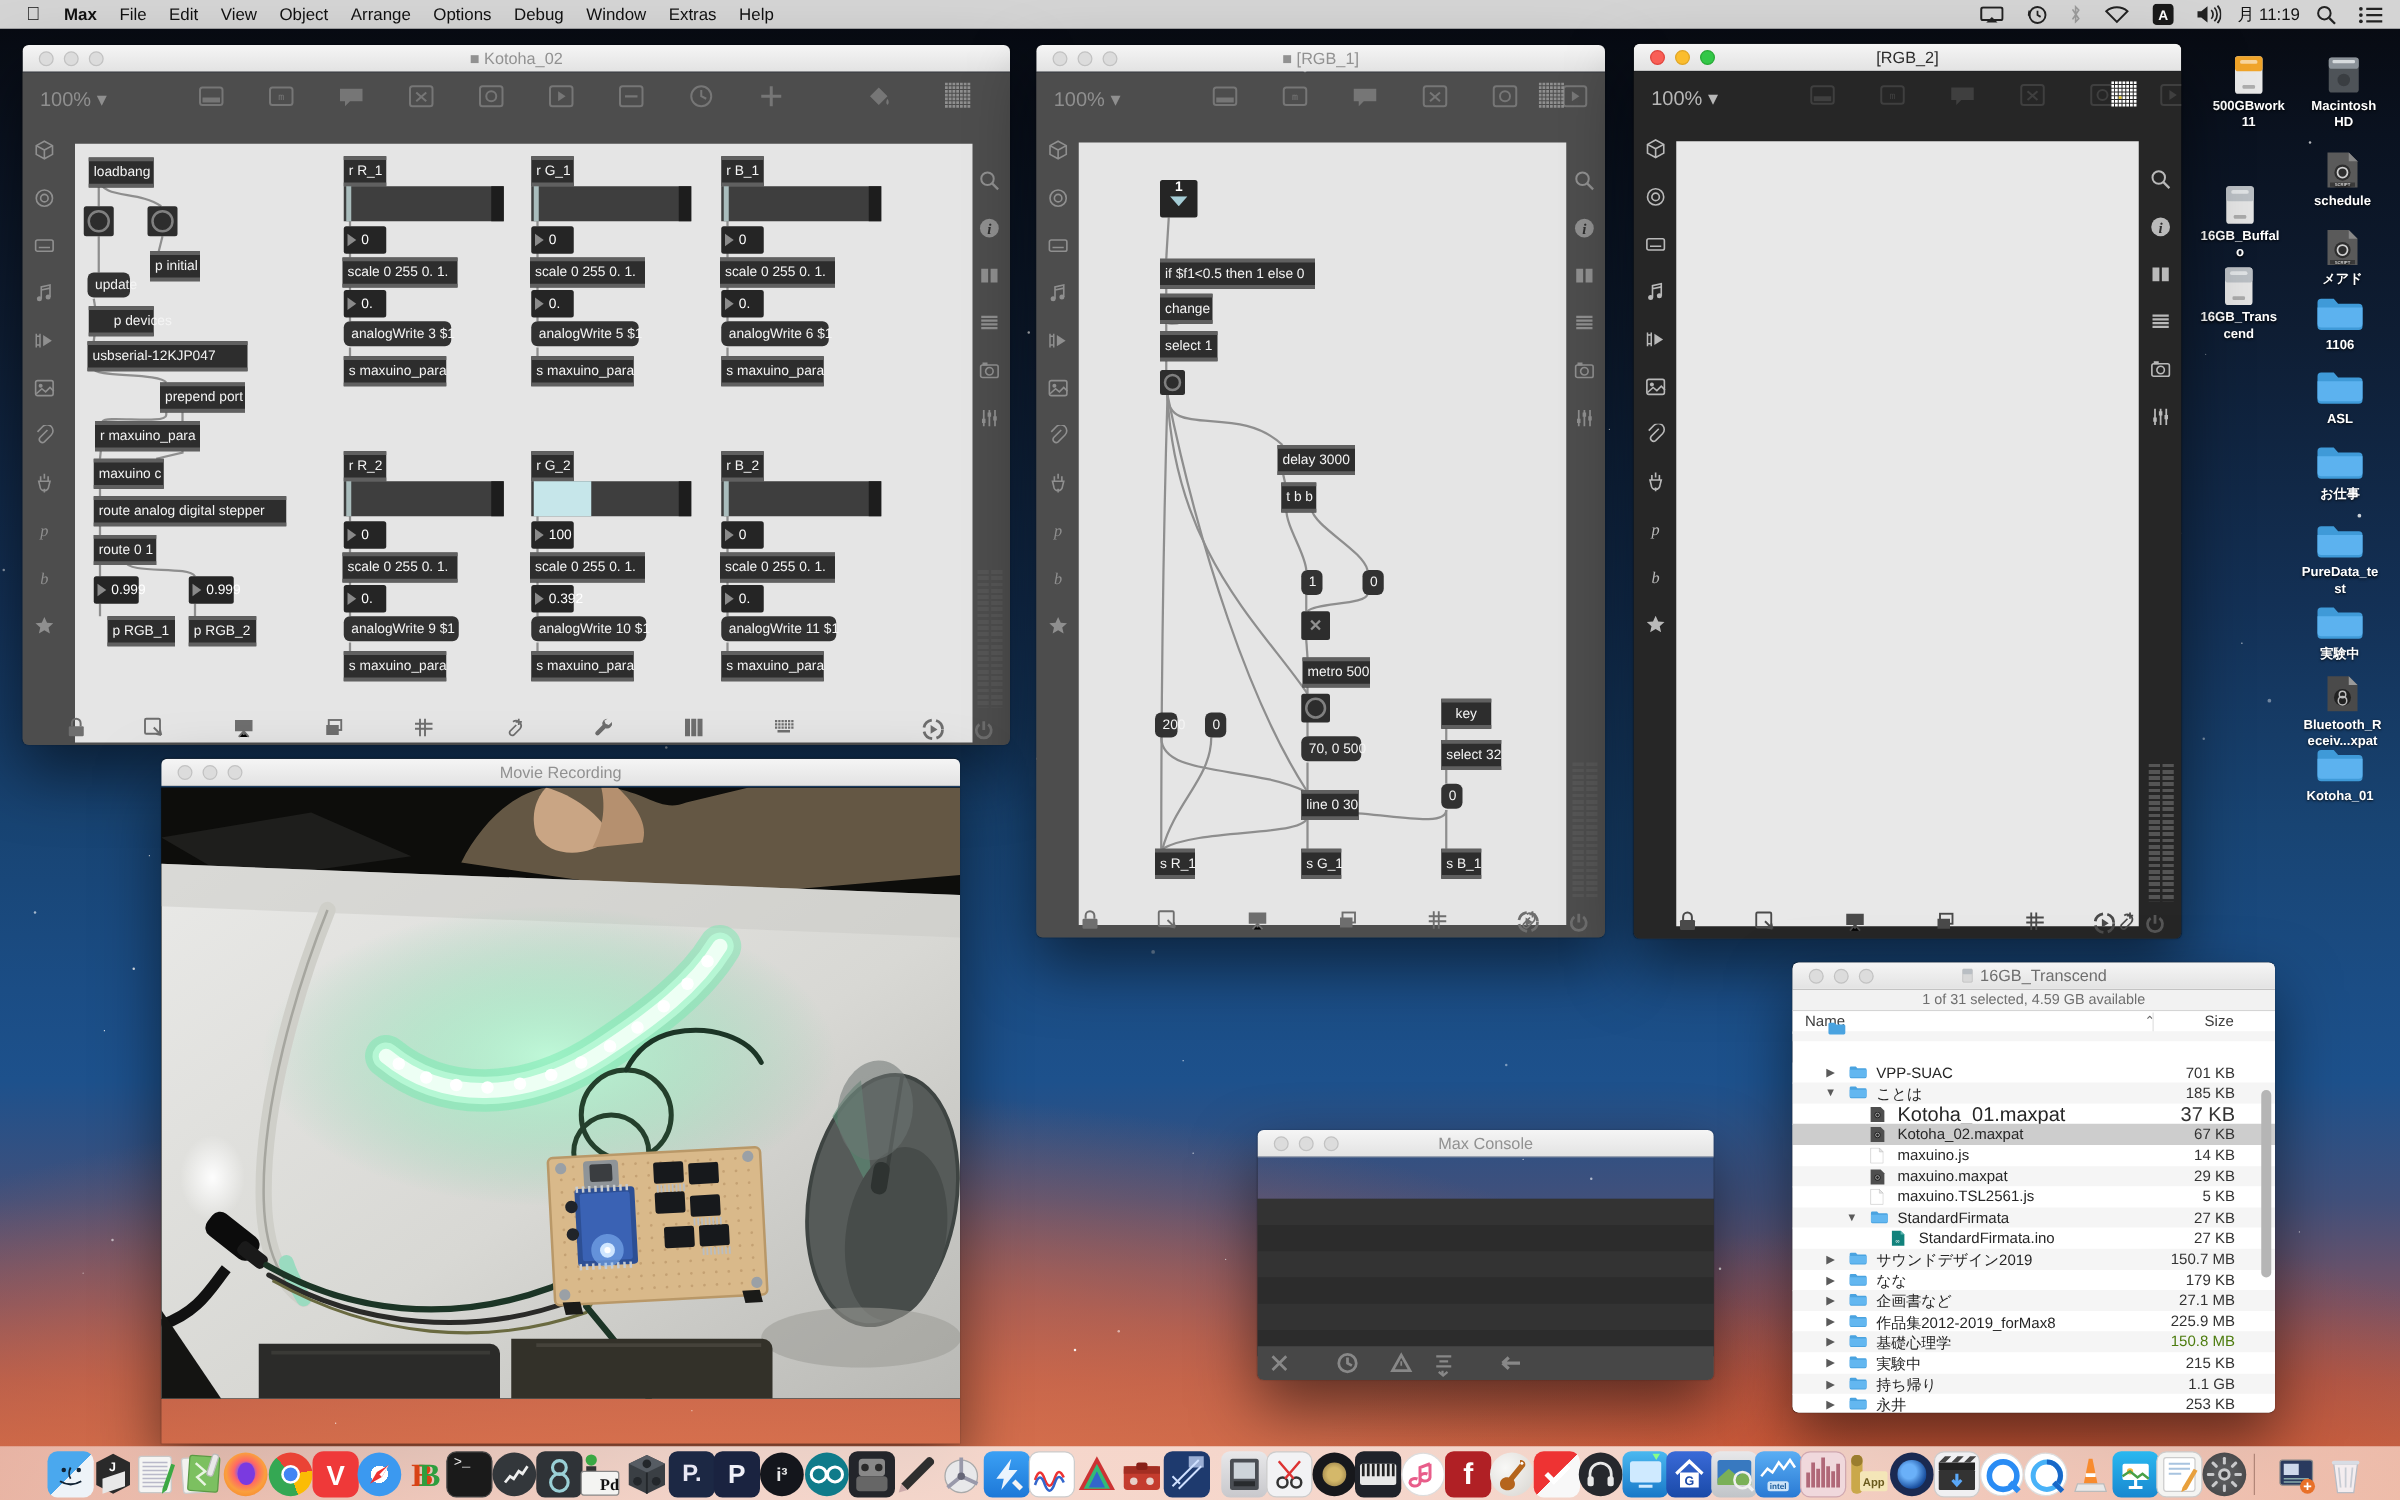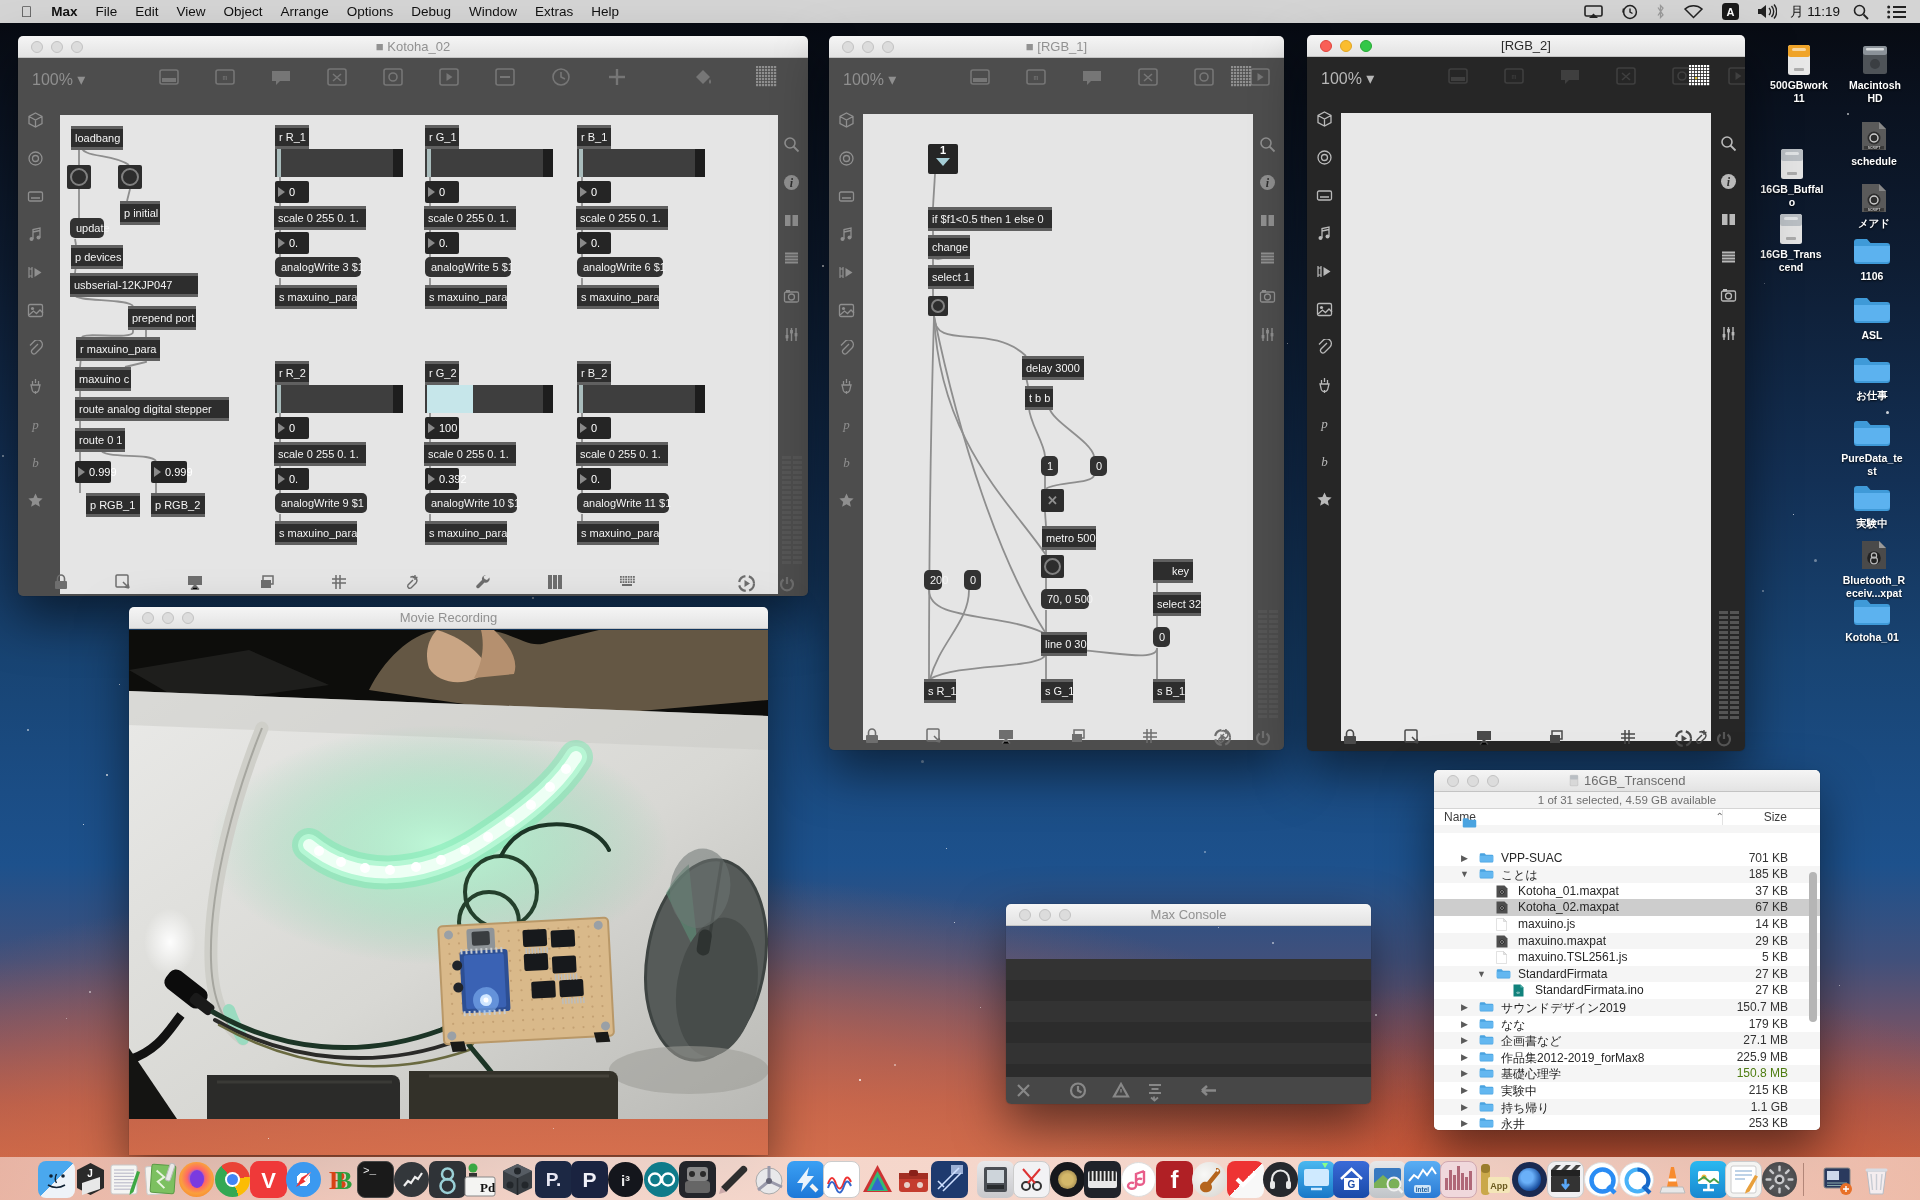--- a/index.html
+++ b/index.html
@@ -585,21 +585,21 @@
                 <path d="M 522 348 L 522 353"></path>
                 <path d="M 522 371 L 522 378"></path>
                 <path d="M 522 399 L 522 406"></path>
               </g>
             </svg>
   <div class="mx" style="left:11px;top:11px;width:52px;text-align:left;padding-left:4px">loadbang</div>
             <div class="btn" style="left:7px;top:50px;width:24px;height:24px"></div>
             <div class="btn" style="left:58px;top:50px;width:24px;height:24px"></div>
             <div class="mx" style="left:60px;top:86px;width:40px;text-align:left;padding-left:4px">p initial</div>
             <div class="msg" style="left:10px;top:103px;width:34px">update</div>
-            <div class="mx" style="left:11px;top:130px;width:52px;text-align:right;padding-left:4px">p devices</div>
+            <div class="mx" style="left:11px;top:130px;width:52px;text-align:right;padding-left:20px">p devices</div>
             <div class="mx" style="left:10px;top:158px;width:128px;text-align:left;padding-left:4px">usbserial-12KJP047</div>
             <div class="mx" style="left:68px;top:191px;width:68px;text-align:left;padding-left:4px">prepend port</div>
             <div class="mx" style="left:16px;top:222px;width:84px;text-align:left;padding-left:4px">r maxuino_para</div>
             <div class="mx" style="left:15px;top:252px;width:56px;text-align:left;padding-left:4px">maxuino c</div>
             <div class="mx" style="left:15px;top:282px;width:154px;text-align:left;padding-left:4px">route analog digital stepper</div>
             <div class="mx" style="left:15px;top:313px;width:50px;text-align:left;padding-left:4px">route 0 1</div>
             <div class="nb" style="left:15px;top:346px;width:36px">0.999</div>
             <div class="nb" style="left:91px;top:346px;width:36px">0.999</div>
             <div class="mx" style="left:26px;top:378px;width:54px;text-align:left;padding-left:4px">p RGB_1</div>
             <div class="mx" style="left:91px;top:378px;width:54px;text-align:left;padding-left:4px">p RGB_2</div>
@@ -918,21 +918,21 @@
             <div class="mx" style="left:162px;top:272px;width:28px;text-align:left;padding-left:4px">t b b</div>
             <div class="msg" style="left:178px;top:342px;width:17px">1</div>
             <div class="msg" style="left:227px;top:342px;width:17px">0</div>
             <div class="tog" style="left:178px;top:375px;width:23px;height:23px;line-height:23px">✕</div>
             <div class="mx" style="left:179px;top:412px;width:54px;text-align:left;padding-left:4px">metro 500</div>
             <div class="btn" style="left:178px;top:441px;width:23px;height:23px"></div>
             <div class="msg" style="left:178px;top:475px;width:48px">70, 0 500</div>
             <div class="msg" style="left:61px;top:456px;width:18px">200</div>
             <div class="msg" style="left:101px;top:456px;width:17px">0</div>
             <div class="mx" style="left:178px;top:518px;width:46px;text-align:left;padding-left:4px">line 0 30</div>
-            <div class="mx" style="left:290px;top:445px;width:40px;text-align:right;padding-left:4px">key</div>
+            <div class="mx" style="left:290px;top:445px;width:40px;text-align:center;padding-left:4px">key</div>
             <div class="mx" style="left:290px;top:478px;width:48px;text-align:left;padding-left:4px">select 32</div>
             <div class="msg" style="left:290px;top:513px;width:17px">0</div>
             <div class="mx" style="left:61px;top:565px;width:32px;text-align:left;padding-left:4px">s R_1</div>
             <div class="mx" style="left:178px;top:565px;width:32px;text-align:left;padding-left:4px">s G_1</div>
             <div class="mx" style="left:290px;top:565px;width:32px;text-align:left;padding-left:4px">s B_1</div>
  </div>
  <div class="bbar" style="left:0;right:0;bottom:0">
             <span style="margin-left:16px"><svg width="18" height="18" viewBox="0 0 18 18">
                 <rect x="3" y="8" width="12" height="8" rx="1" fill="#6e6e6e"></rect>
                 <path d="M5.5 8 V5.5 a3.5 3.5 0 0 1 7 0 V8" fill="none" stroke="#6e6e6e" stroke-width="1.6"></path>
@@ -1597,21 +1597,21 @@
           </div>
           <div style="position:absolute;left:0;top:96.2px;width:100%;height:17px;background:#f5f5f5;font-size:12px;color:#262626">
     <span style="position:absolute;left:26px;top:3px;color:#5a5a5a;font-size:9px">▼</span>
             <span style="position:absolute;left:45px;top:2px"><svg width="15" height="12" viewBox="0 0 40 30">
                 <path d="M2 5 a3 3 0 0 1 3-3 h10 l3.5 4 H35 a3 3 0 0 1 3 3 v15 a3 3 0 0 1-3 3 H5 a3 3 0 0 1-3-3 Z" fill="#4aa3e0"></path>
                 <path d="M2 9 H38 v13 a3 3 0 0 1-3 3 H5 a3 3 0 0 1-3-3 Z" fill="#63b7f0"></path>
               </svg></span>
             <span style="position:absolute;left:67px;top:1px">ことは</span>
     <span style="position:absolute;right:32px;top:1px;color:#333">185 KB</span>
           </div>
-          <div style="position:absolute;left:0;top:112.8px;width:100%;height:17px;background:#ffffff;font-size:12px;color:#262626">
+          <div style="position:absolute;left:0;top:112.8px;width:100%;height:17px;background:#ffffff;font-size:16px;color:#262626">
     <span style="position:absolute;left:62px;top:2px"><svg width="12" height="13" viewBox="0 0 24 26">
                 <path d="M1 1 h16 l6 6 v18 h-22 Z" fill="#4e4e4e"></path>
                 <circle cx="12" cy="14" r="5" fill="#222"></circle>
                 <circle cx="12" cy="14" r="3" fill="none" stroke="#ccc" stroke-width="1.2"></circle>
               </svg></span>
             <span style="position:absolute;left:84px;top:1px">Kotoha_01.maxpat</span>
     <span style="position:absolute;right:32px;top:1px;color:#333">37 KB</span>
           </div>
           <div style="position:absolute;left:0;top:129.4px;width:100%;height:17px;background:#cdcdcd;font-size:12px;color:#262626">
     <span style="position:absolute;left:62px;top:2px"><svg width="12" height="13" viewBox="0 0 24 26">

